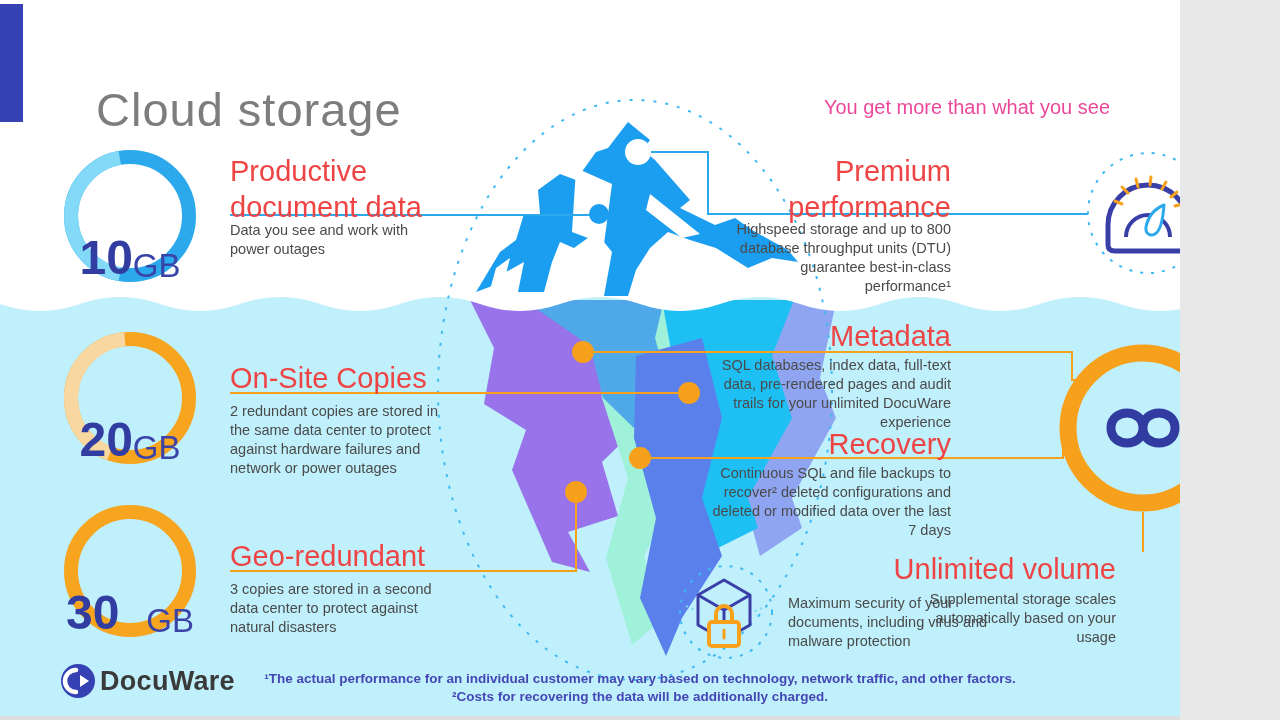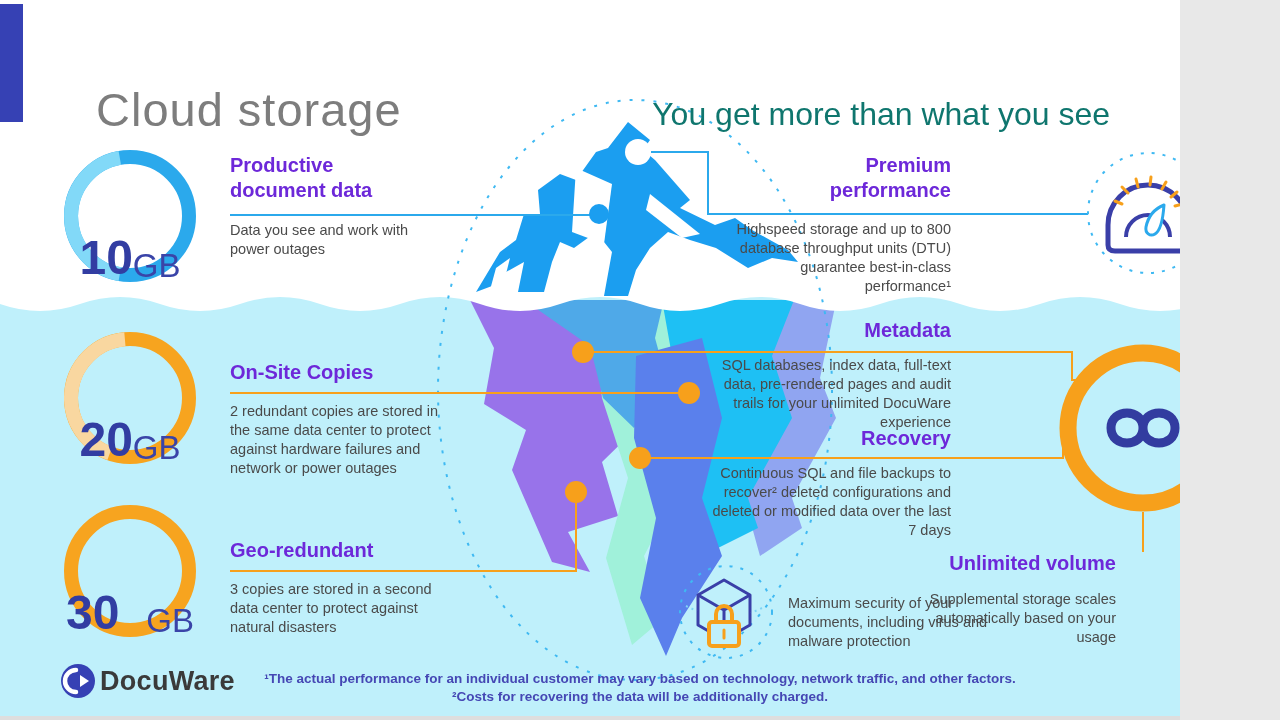--- a/index.html
+++ b/index.html
@@ -4,26 +4,26 @@
 <style>
   html,body{margin:0;padding:0;background:#e8e8e8;}
   #stage{
     position:relative;width:1180px;height:720px;overflow:hidden;background:#ffffff;
     font-family:"Liberation Sans", sans-serif;
   }
   .abs{position:absolute;}
   svg.bg{position:absolute;left:0;top:0;z-index:1;}
   .txt{z-index:5;}
   .page-title{left:96px;top:82px;font-size:47px;color:#7d7d7d;letter-spacing:1px;}
-  .tagline{right:70px;top:96px;font-size:32px;color:#0f766e;}
+  .tagline{right:70px;top:96px;font-size:20px;color:#ec4899;}
   .badge{width:132px;height:132px;display:flex;flex-direction:row;align-items:flex-end;justify-content:center;z-index:6;}
   .badge svg{position:absolute;left:0;top:0;}
   .badge .amount{font-size:48px;font-weight:bold;color:#323da2;line-height:1;z-index:2;}
   .badge .unit{font-size:33px;color:#3a44a8;line-height:1;z-index:2;margin-top:2px;}
-  .h-ind{font-size:20px;font-weight:bold;color:#6d28d9;line-height:1.25;}
+  .h-ind{font-size:29px;font-weight:normal;color:#ef4444;line-height:1.25;}
   .body-txt{font-size:14.5px;color:#4a4a4a;line-height:1.3;font-weight:500;}
   .r{text-align:right;}
   .footnote{left:0;top:670px;width:1280px;text-align:center;font-size:13.5px;font-weight:bold;color:#4547b4;line-height:1.34;}
   .brand-name{left:100px;top:666px;font-size:27px;font-weight:bold;color:#3a3a3a;letter-spacing:0.3px;}
 </style>
 </head>
 <body>
 
 <div id="stage">
 

